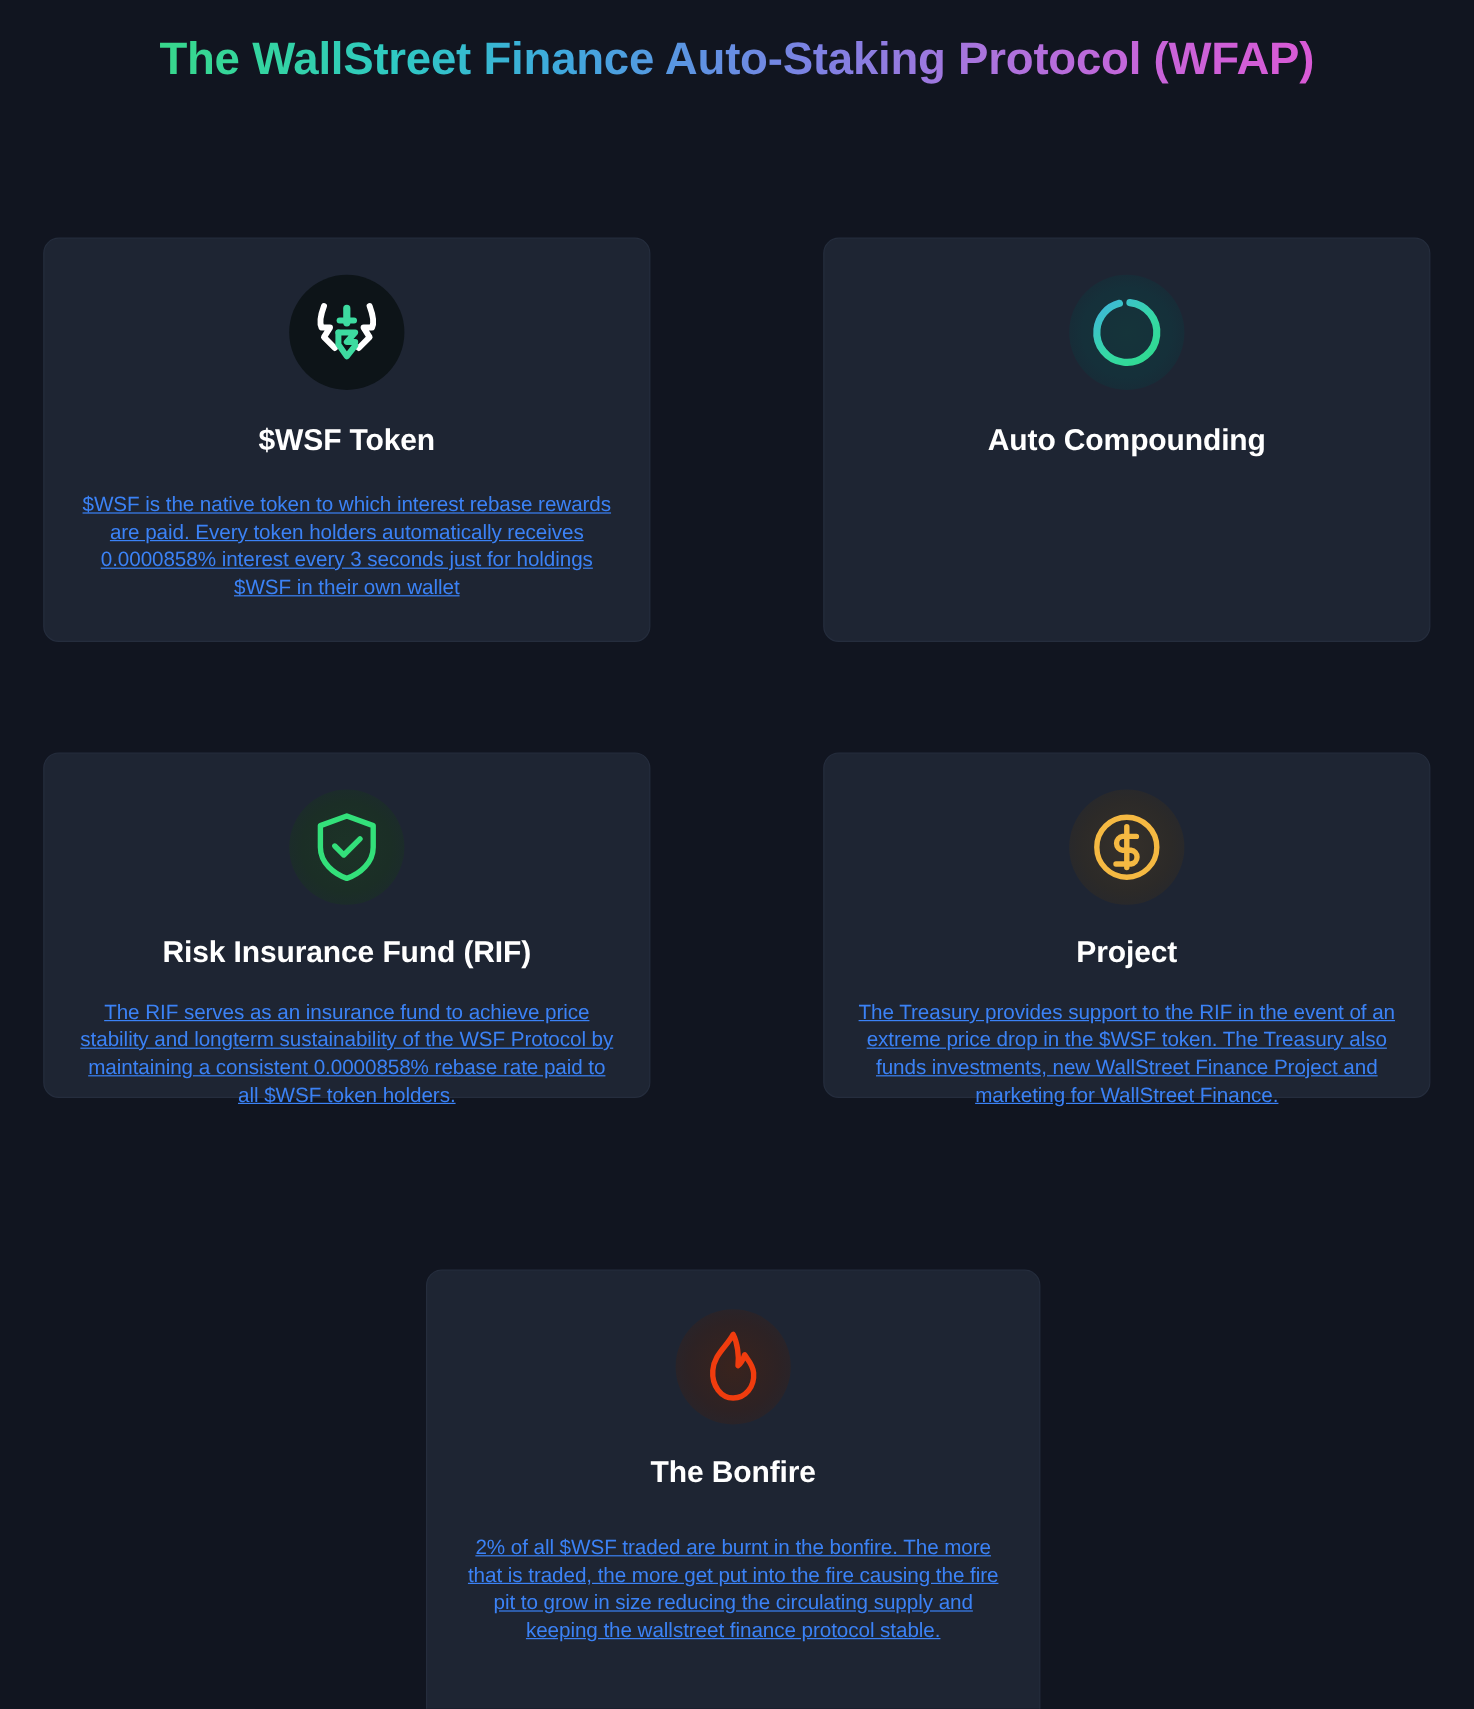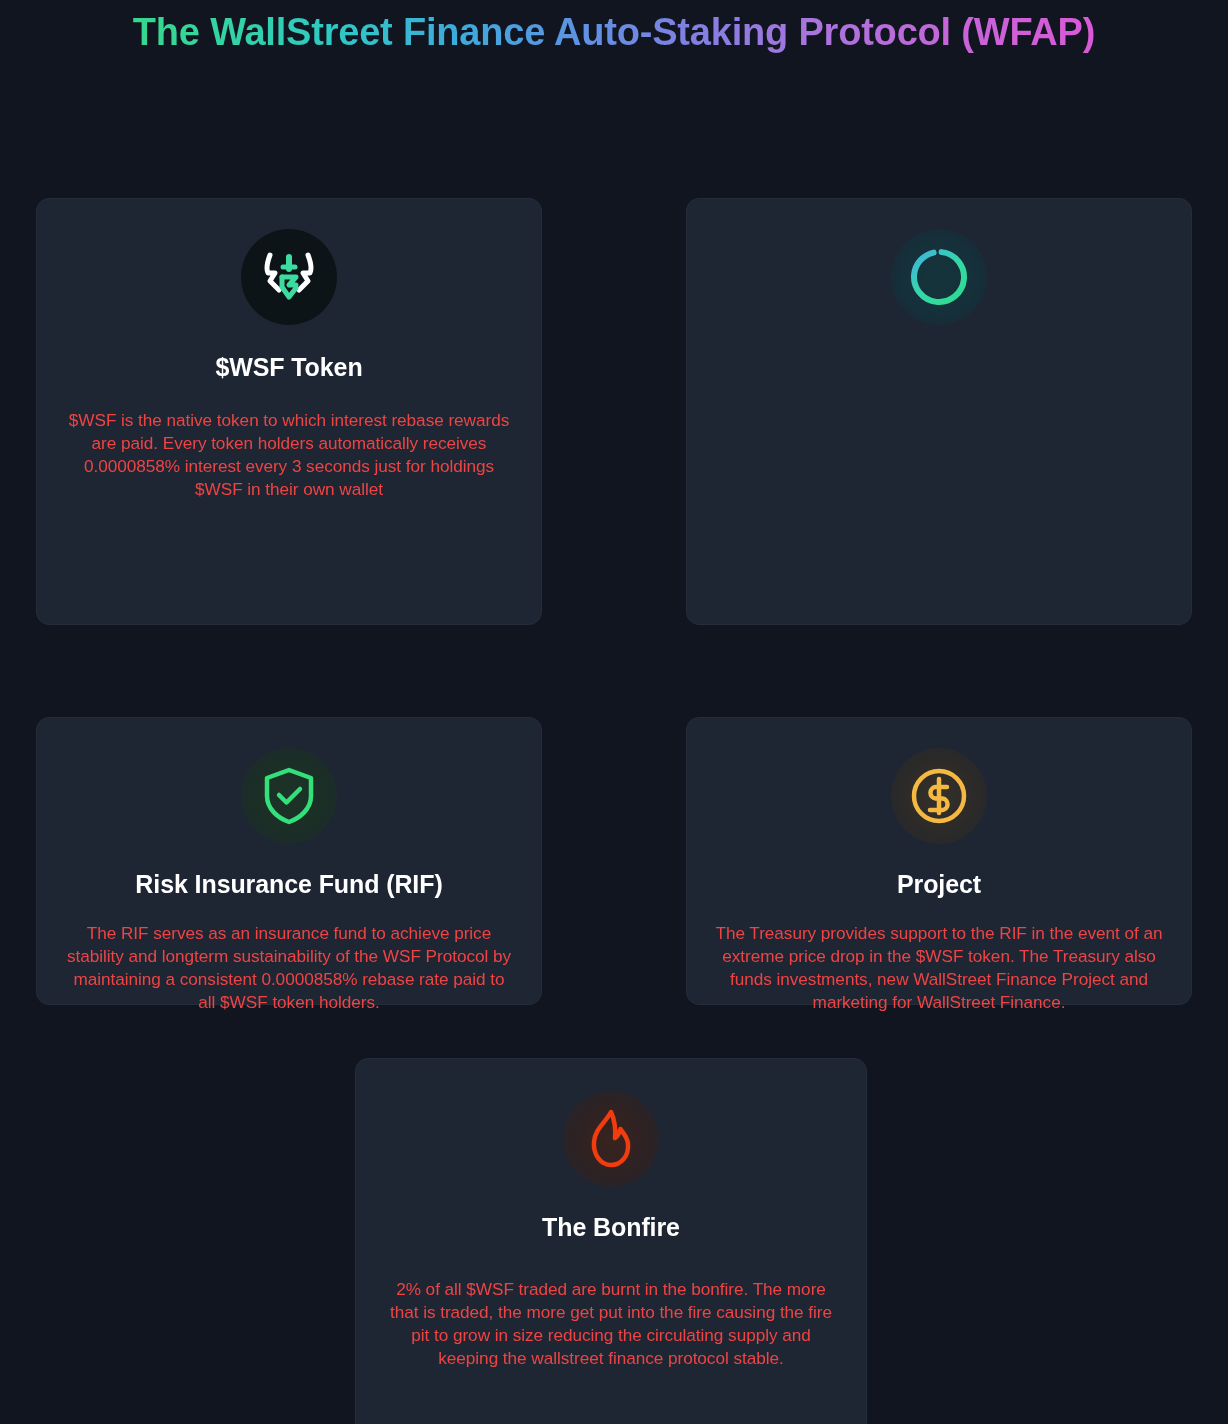--- a/index.html
+++ b/index.html
@@ -16,21 +16,21 @@
     position: relative;
     width: 1228px;
     height: 1424px;
     background: #111520;
   }
 
   
   .page-title {
     position: absolute;
     left: 0;
-    top: 8px;
+    top: 26px;
     width: 1228px;
     text-align: center;
     font-size: 38px;
     font-weight: bold;
     letter-spacing: -0.2px;
     line-height: 48px;
     background-image: linear-gradient(
         90deg,
         #3ed86e 0%,
         #35d69a 16%,
@@ -63,21 +63,21 @@
     background: #1e2533;
     border: 1px solid #252d3d;
     border-radius: 13px;
     padding: 30px 26px 26px 26px;
     text-align: center;
     display: flex;
     flex-direction: column;
     align-items: center;
   }
 
-  .card-row1 { height: 427px; }
+  .card-row1 { height: 337px; }
   .card-row2 { height: 288px; }
 
   .bonfire-wrap {
     position: absolute;
     left: 355px;
     top: 1058px;
     width: 512px;
   }
   .card-bonfire { height: 456px; padding-top: 32px; }
 
@@ -105,23 +105,24 @@
     font-weight: bold;
     color: #ffffff;
     letter-spacing: -0.1px;
     line-height: 32px;
   }
 
   .card-body {
     margin-top: 26px;
     font-size: 17.2px;
     line-height: 23px;
-    color: #ef4444;
+    color: #3b82f6;
     letter-spacing: -0.05px;
     white-space: pre-line;
+    text-decoration: underline;
   }
 
   .card-title-tight { margin-top: 24px; }
   .card-body-tight  { margin-top: 22px; }
   .card-body-bonfire{ margin-top: 35px; }
 </style>
 </head>
 <body>
 
 <div class="page">
@@ -156,20 +157,21 @@
           <defs>
             <linearGradient id="ringGrad" x1="0" y1="1" x2="1" y2="0">
               <stop offset="0%" stop-color="#2fd98d"></stop>
               <stop offset="45%" stop-color="#35d9a5"></stop>
               <stop offset="100%" stop-color="#3fb4dd"></stop>
             </linearGradient>
           </defs>
           <circle cx="33" cy="33" r="25" fill="none" stroke="url(#ringGrad)" stroke-width="6" stroke-linecap="round" stroke-dasharray="148 9" transform="rotate(-84 33 33)"></circle>
         </svg>
       </div>
+      <div class="card-title">Auto Compounding</div>
     </div>
 
     <div class="card card-row2">
       <div class="icon-circle icon-shield">
         <svg width="58" height="62" viewBox="0 0 58 62" aria-hidden="true">
           <path d="M29 5 L51 13 V31 C51 44 40 53 29 57 C18 53 7 44 7 31 V13 Z" fill="none" stroke="#33e07a" stroke-width="4.5" stroke-linejoin="round"></path>
           <path d="M19 30 L26.5 37.5 L40 24" fill="none" stroke="#33e07a" stroke-width="4.5" stroke-linecap="round" stroke-linejoin="round"></path>
         </svg>
       </div>
       <div class="card-title card-title-tight">Risk Insurance Fund (RIF)</div>

